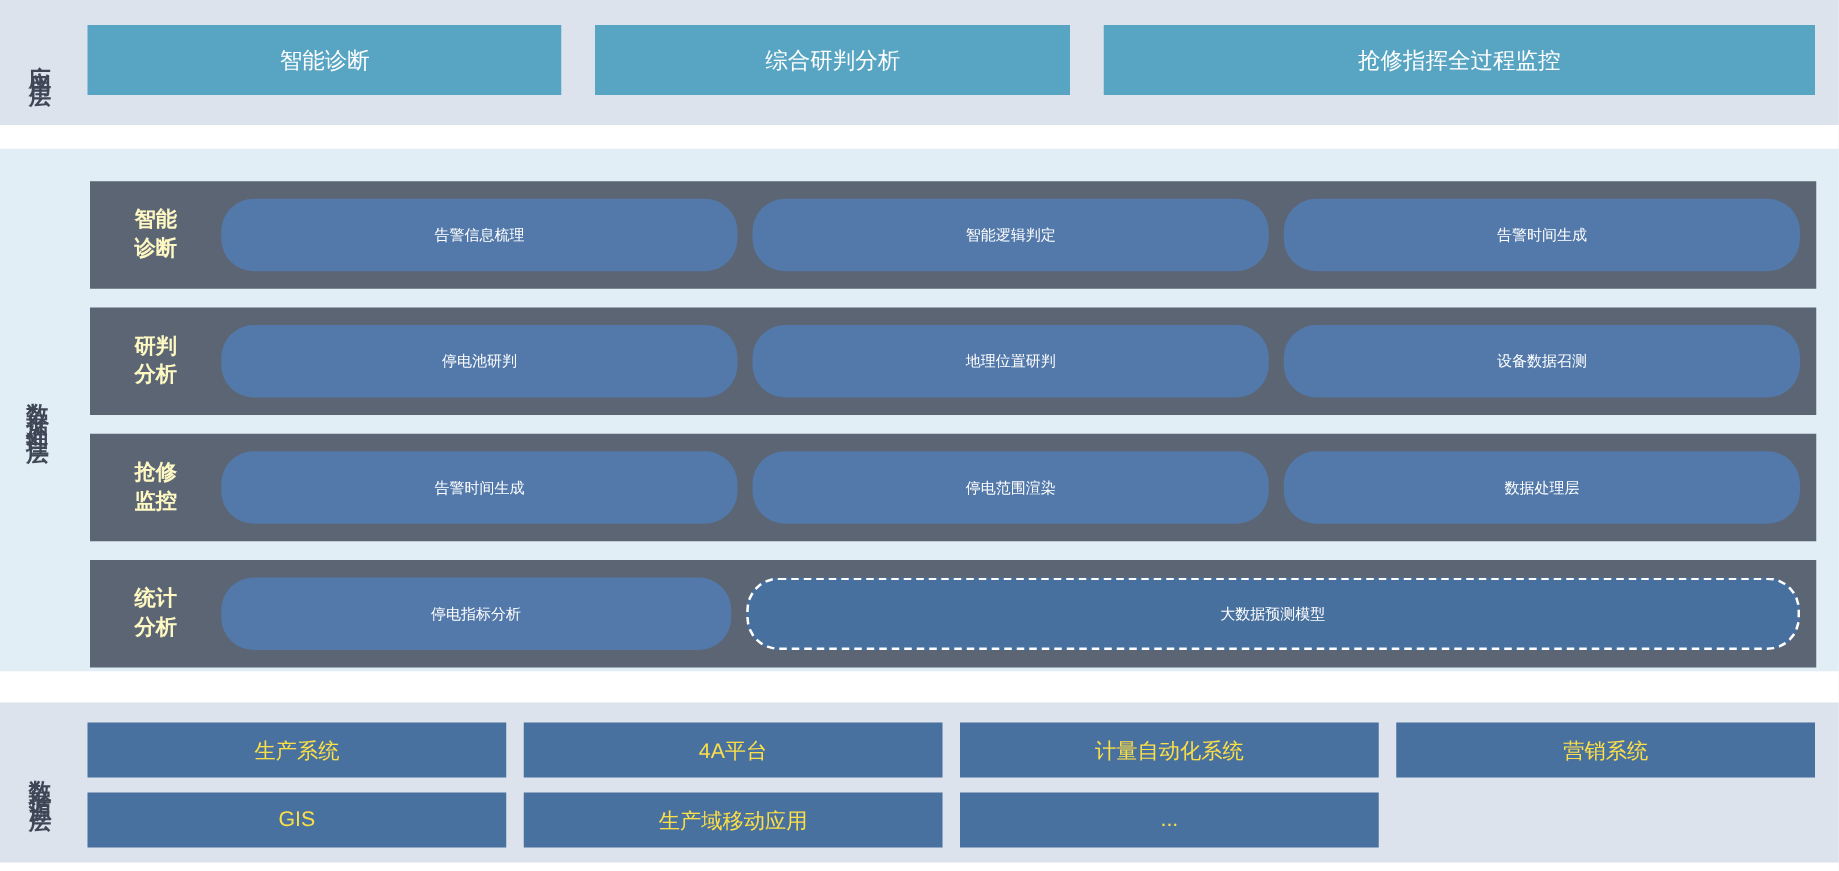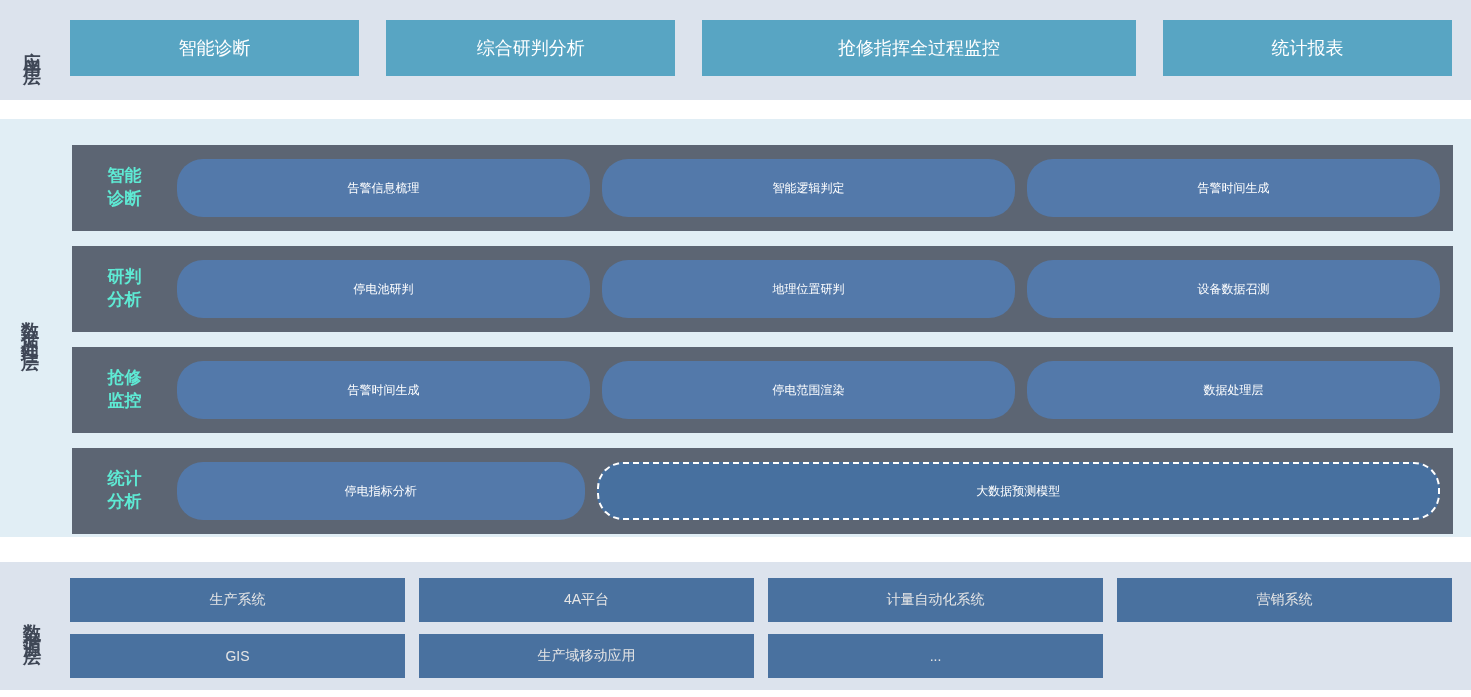--- a/index.html
+++ b/index.html
@@ -38,54 +38,53 @@
   
   .proc-rows{
     position:absolute;left:72px;right:18px;top:26px;
     display:flex;flex-direction:column;gap:15px;
   }
   .proc-row{
     height:86px;background:#5c6573;display:flex;align-items:center;
     padding-right:13px;box-sizing:border-box;
   }
   .proc-row-label{
-    width:105px;flex:0 0 105px;text-align:center;color:#5eead4;
+    width:105px;flex:0 0 105px;text-align:center;color:#fef9c3;
     font-size:17px;font-weight:bold;line-height:1.35;white-space:pre-line;
   }
   .proc-boxes{flex:1;display:flex;gap:12px;height:58px;}
   .proc-box{
     flex:1;background:#5379aa;color:#ffffff;font-size:12px;
     display:flex;align-items:center;justify-content:center;border-radius:26px;
   }
   .proc-box.dashed{
     flex:2.06;background:#47709f;border:2px dashed #ffffff;
     box-sizing:border-box;
   }
 
   
   .src-grid{
     position:absolute;left:70px;right:19px;top:16px;
     display:grid;grid-template-columns:repeat(4,1fr);
     grid-auto-rows:44px;column-gap:14px;row-gap:12px;
   }
   .src-box{
-    background:#49719f;color:#e5e5e5;font-size:14px;
+    background:#49719f;color:#fde047;font-size:17px;
     display:flex;align-items:center;justify-content:center;
   }
 </style>
 </head>
 <body>
 
 <div class="band band-app">
   <div class="vlabel">应用层</div>
   <div class="app-buttons">
     <div class="app-btn">智能诊断</div>
     <div class="app-btn">综合研判分析</div>
     <div class="app-btn wide">抢修指挥全过程监控</div>
-    <div class="app-btn">统计报表</div>
   </div>
 </div>
 
 <div class="band band-proc">
   <div class="vlabel">数据处理层</div>
   <div class="proc-rows">
 
     <div class="proc-row">
       <div class="proc-row-label">智能
 诊断</div>

